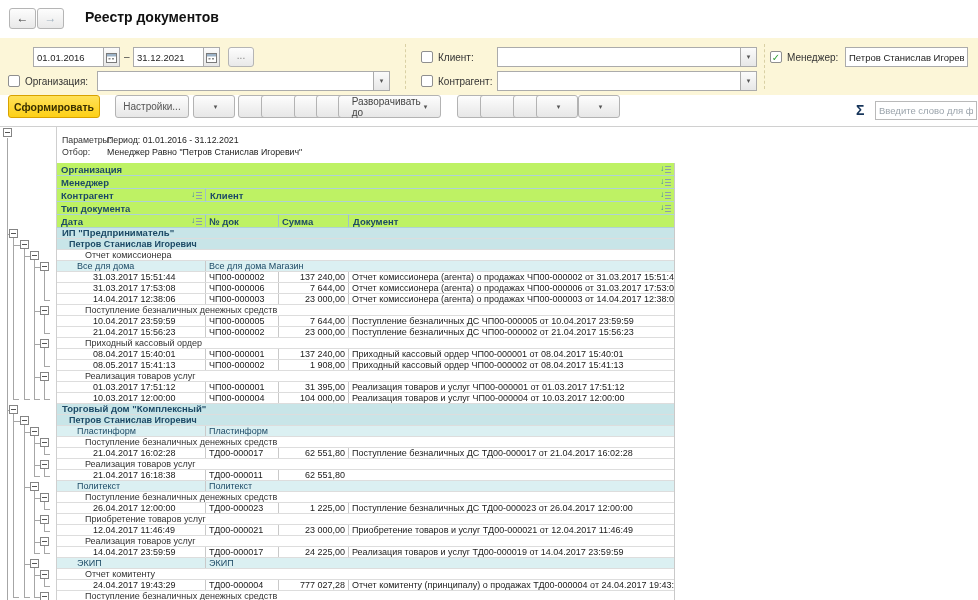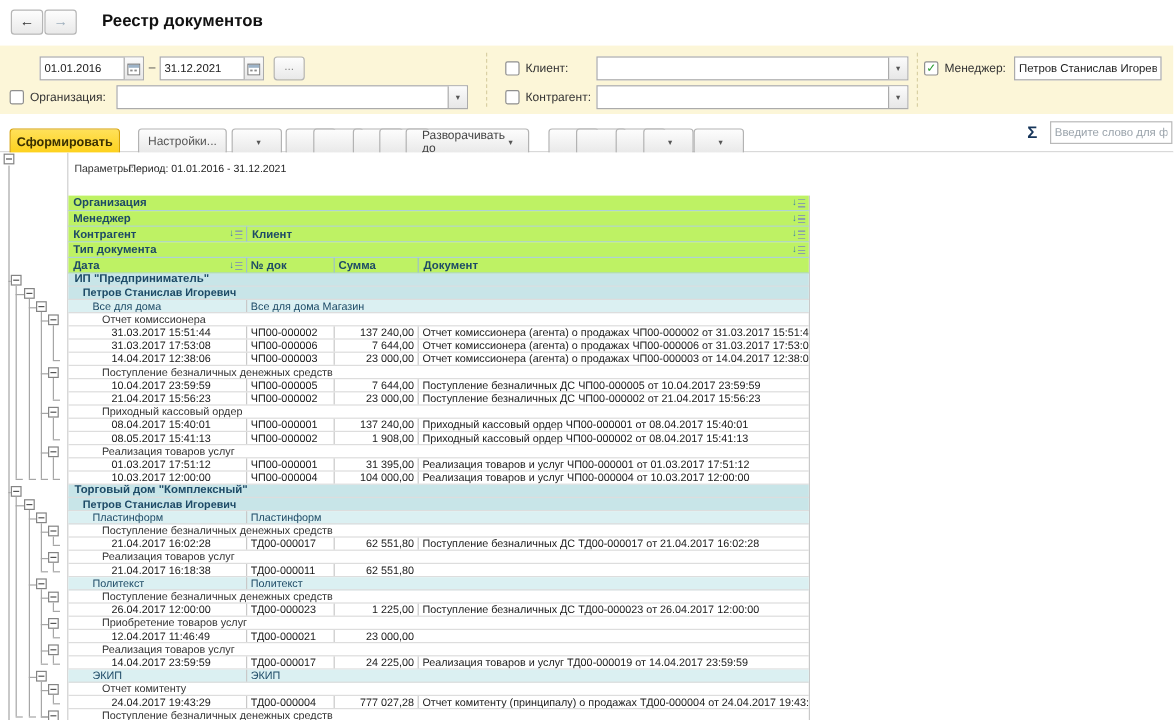--- a/index.html
+++ b/index.html
@@ -25,21 +25,21 @@
   .flabel{position:absolute;font-size:10px;color:#333;line-height:12px}
   .cb{position:absolute;width:12px;height:12px;border:1px solid #8f8f8f;border-radius:2px;background:#fff;cursor:pointer;
       font-size:10px;line-height:11px;text-align:center;color:#2f9e32;font-weight:bold}
   .dash{position:absolute;font-size:10px;color:#444}
   .morebtn{position:absolute;width:26px;height:20px;border:1px solid #b5b5b5;border-radius:3px;
            background:linear-gradient(#fdfdfd,#e9e9e9);color:#888;font-size:10px;text-align:center;line-height:16px;cursor:pointer}
   .fsep{position:absolute;top:6px;height:45px;width:0;border-left:1px dashed #d9d0a4}
 
   
   .toolbar{position:absolute;left:0;top:95px;width:978px;height:32px;background:#fff;border-bottom:1px solid #d0d0d0}
-  .tbtn{position:absolute;top:12px;height:23px;border:1px solid #b3b3b3;border-radius:3px;
+  .tbtn{position:absolute;top:0;height:23px;border:1px solid #b3b3b3;border-radius:3px;
         background:linear-gradient(#fdfdfd,#e7e7e7);display:flex;align-items:center;justify-content:center;
         font-size:10px;color:#444;cursor:pointer;gap:3px;padding:0 20px}
   .tbtn svg{display:block}
   #btn-generate{left:8px;width:92px;background:linear-gradient(#ffe159,#fdd017);border-color:#d8a200;
                 color:#3a3000;font-weight:bold;font-size:10.5px}
   #btn-settings{left:115px;width:74px;color:#555}
   #btn-variants{left:193px;width:34px}
   #btn-search{left:238px;width:22px}
   #btn-searchnext{left:261px;width:22px}
   #btn-collapse{left:294px;width:21px}
@@ -258,20 +258,24 @@
     <input class="tfilter" placeholder="Введите слово для фильтра" style="">
   </div>
 
   <div class="report">
     <div class="gutline"></div>
     <div class="params">
       <div class="prow">
           <span class="plab">Параметры:</span>
           <span>Период: 01.01.2016 - 31.12.2021</span>
         </div>
+      <div class="prow">
+          <span class="plab">Отбор:</span>
+          <span>Менеджер Равно "Петров Станислав Игоревич"</span>
+        </div>
     </div>
 
     <div class="grid">
       <div class="hrow">
         <div class="hc hfull">
           <span>Организация</span>
           <span class="si">
               <i class="sar">↓</i>
               <i class="sbars"></i>
             </span>
@@ -329,26 +333,26 @@
             <span>Документ</span>
           </div>
       </div>
       <div class="gbody">
           <div class="grow r-org">
             <div class="gc full ind-org">ИП "Предприниматель"</div>
           </div>
           <div class="grow r-manager">
             <div class="gc full ind-manager">Петров Станислав Игоревич</div>
           </div>
+          <div class="grow r-doctype">
+            <div class="gc full ind-doctype">Отчет комиссионера</div>
+          </div>
           <div class="grow r-counterparty">
             <div class="gc c1 ind-cp">Все для дома</div>
             <div class="gc c4 bl">Все для дома Магазин</div>
-          </div>
-          <div class="grow r-doctype">
-            <div class="gc full ind-doctype">Отчет комиссионера</div>
           </div>
           <div class="grow r-doc">
             <div class="gc c1 ind-doc">31.03.2017 15:51:44</div>
             <div class="gc c2 bl">ЧП00-000002</div>
             <div class="gc c3 bl">137 240,00</div>
             <div class="gc c4 bl">Отчет комиссионера (агента) о продажах ЧП00-000002 от 31.03.2017 15:51:44</div>
           </div>
           <div class="grow r-doc">
             <div class="gc c1 ind-doc">31.03.2017 17:53:08</div>
             <div class="gc c2 bl">ЧП00-000006</div>
@@ -446,20 +450,21 @@
             <div class="gc c3 bl">1 225,00</div>
             <div class="gc c4 bl">Поступление безналичных ДС ТД00-000023 от 26.04.2017 12:00:00</div>
           </div>
           <div class="grow r-doctype">
             <div class="gc full ind-doctype">Приобретение товаров услуг</div>
           </div>
           <div class="grow r-doc">
             <div class="gc c1 ind-doc">12.04.2017 11:46:49</div>
             <div class="gc c2 bl">ТД00-000021</div>
             <div class="gc c3 bl">23 000,00</div>
+            <div class="gc c4 bl">Приобретение товаров и услуг ТД00-000021 от 12.04.2017 11:46:49</div>
           </div>
           <div class="grow r-doctype">
             <div class="gc full ind-doctype">Реализация товаров услуг</div>
           </div>
           <div class="grow r-doc">
             <div class="gc c1 ind-doc">14.04.2017 23:59:59</div>
             <div class="gc c2 bl">ТД00-000017</div>
             <div class="gc c3 bl">24 225,00</div>
             <div class="gc c4 bl">Реализация товаров и услуг ТД00-000019 от 14.04.2017 23:59:59</div>
           </div>

